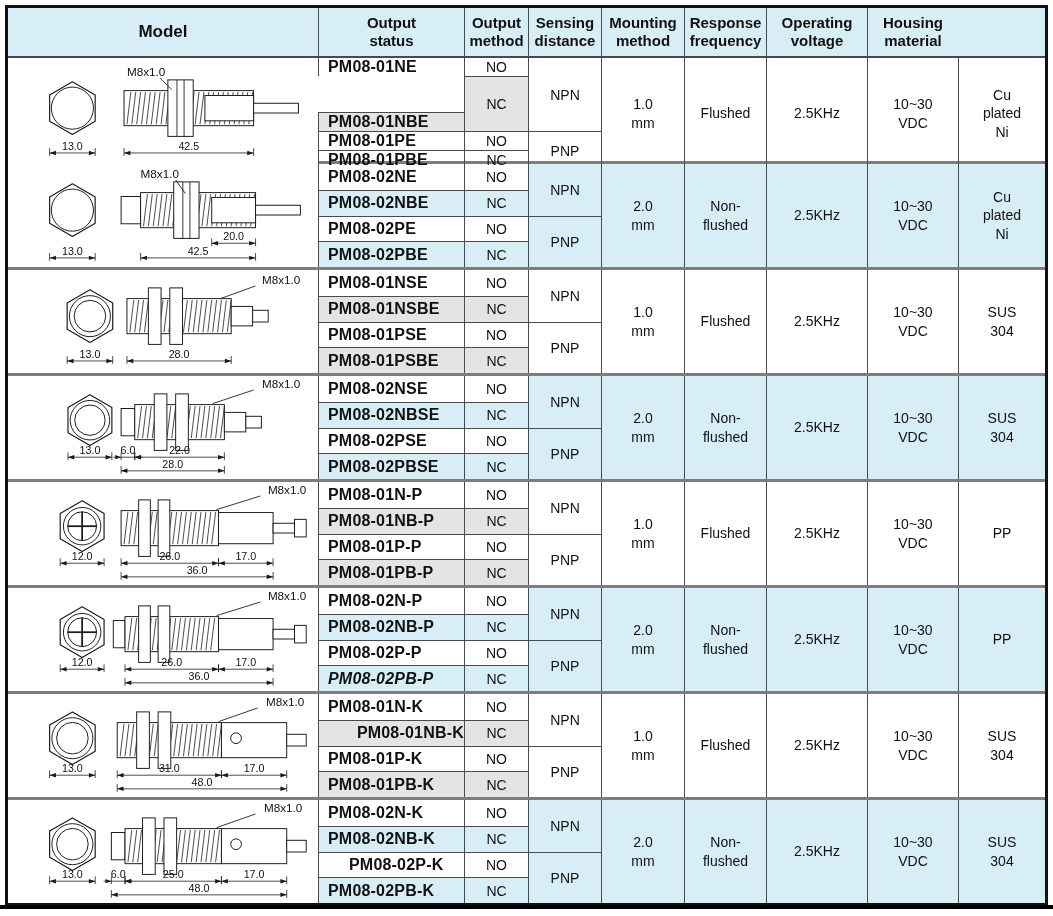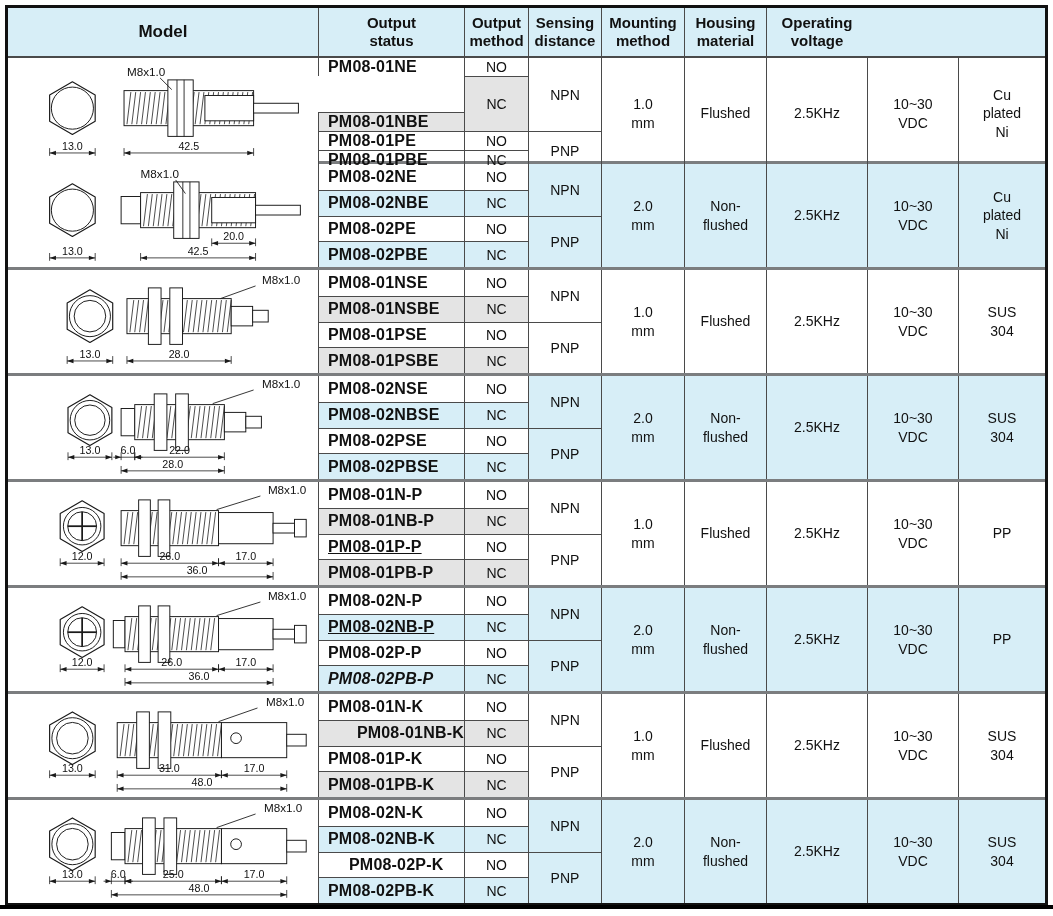--- a/index.html
+++ b/index.html
@@ -65,26 +65,30 @@
       </div>
       <div class="hc">
         <div class="sub">Sensing</div>
         <div class="sub">distance</div>
       </div>
       <div class="hc">
         <div class="sub">Mounting</div>
         <div class="sub">method</div>
       </div>
       <div class="hc">
-        <div class="sub">Housing</div>
-        <div class="sub">material</div>
+        <div class="sub">Response</div>
+        <div class="sub">frequency</div>
       </div>
       <div class="hc">
         <div class="sub">Operating</div>
         <div class="sub">voltage</div>
+      </div>
+      <div class="hc">
+        <div class="sub">Housing</div>
+        <div class="sub">material</div>
       </div>
     </div>
   <div>
       <div class="group plain">
         <div class="c outline-c" style="grid-row: 1 / 5;">
           <svg viewBox="0 0 310 103" width="310" height="103">
             <g>
               <polygon points="62,19 85.382,32.5 85.382,59.5 62,73 38.617999999999995,59.5 38.617999999999995,32.5" fill="#fff" stroke="#1a1a1a" stroke-width="1.2" stroke-linejoin="round"></polygon>
               <circle cx="62" cy="46" r="21.6" fill="none" stroke="#1a1a1a" stroke-width="1"></circle>
               <rect x="115" y="28" width="133" height="36" fill="#fff" stroke="#1a1a1a" stroke-width="1"></rect>
@@ -613,21 +617,21 @@
         </div>
         <div class="c status-c" style="grid-area: 1 / 3;">
           <span>NO</span>
         </div>
         <div class="c model-c rb hl-gray" style="grid-area: 2 / 2;">
           <span>PM08-01NB-P</span>
         </div>
         <div class="c status-c rb hl-gray" style="grid-area: 2 / 3;">
           <span>NC</span>
         </div>
-        <div class="c model-c rb" style="grid-area: 3 / 2; text-decoration: underline;">
+        <div class="c model-c rb" style="grid-area: 3 / 2;">
           <span>PM08-01P-P</span>
         </div>
         <div class="c status-c rb" style="grid-area: 3 / 3;">
           <span>NO</span>
         </div>
         <div class="c model-c rb hl-gray" style="grid-area: 4 / 2; text-align: center;">
           <span>PM08-01PB-P</span>
         </div>
         <div class="c status-c rb hl-gray" style="grid-area: 4 / 3;">
           <span>NC</span>
@@ -728,21 +732,21 @@
               <text x="192" y="93" fill="#111" font-size="11" text-anchor="middle">36.0</text>
             </g>
           </svg>
         </div>
         <div class="c model-c" style="grid-area: 1 / 2; align-items: center;">
           <span>PM08-02N-P</span>
         </div>
         <div class="c status-c" style="grid-area: 1 / 3;">
           <span>NO</span>
         </div>
-        <div class="c model-c rb hl-blue" style="grid-area: 2 / 2; text-decoration: underline;">
+        <div class="c model-c rb hl-blue" style="grid-area: 2 / 2;">
           <span>PM08-02NB-P</span>
         </div>
         <div class="c status-c rb hl-blue" style="grid-area: 2 / 3;">
           <span>NC</span>
         </div>
         <div class="c model-c rb" style="grid-area: 3 / 2;">
           <span>PM08-02P-P</span>
         </div>
         <div class="c status-c rb" style="grid-area: 3 / 3;">
           <span>NO</span>

